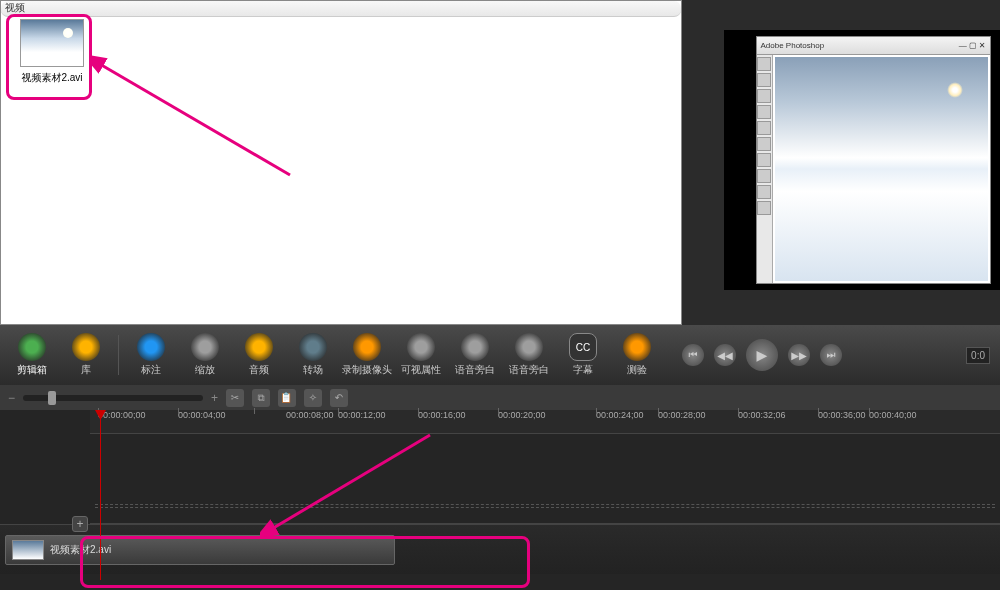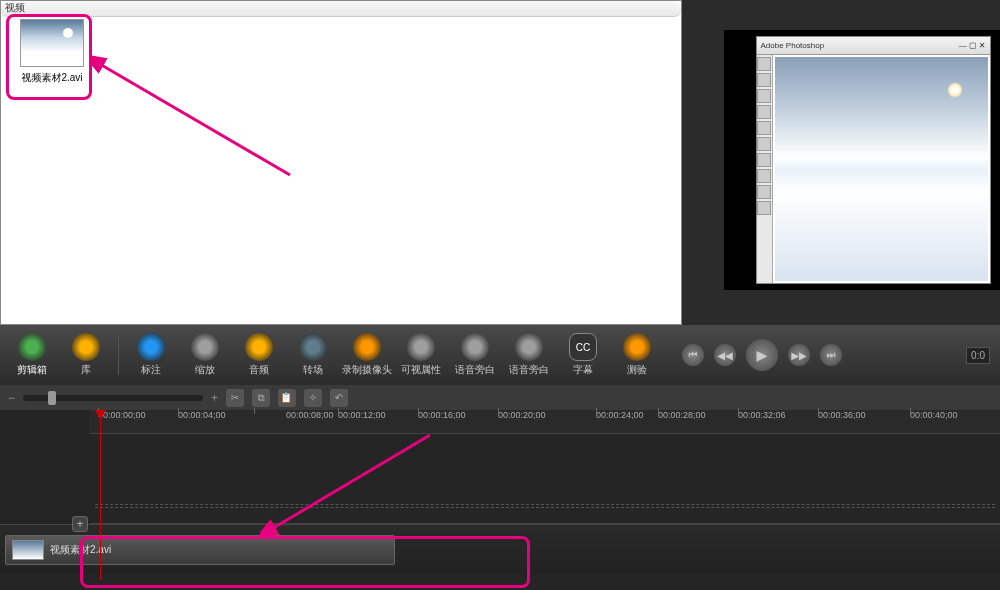--- a/index.html
+++ b/index.html
@@ -186,21 +186,21 @@
       <div class="ruler-tick" style="left: 8px;">00:00:00;00</div>
       <div class="ruler-tick" style="left: 88px;">00:00:04;00</div>
       <div class="ruler-tick" style="left: 164px; padding-left: 32px;">00:00:08;00</div>
       <div class="ruler-tick" style="left: 248px;">00:00:12;00</div>
       <div class="ruler-tick" style="left: 328px;">00:00:16;00</div>
       <div class="ruler-tick" style="left: 408px;">00:00:20;00</div>
       <div class="ruler-tick" style="left: 506px;">00:00:24;00</div>
       <div class="ruler-tick" style="left: 568px;">00:00:28;00</div>
       <div class="ruler-tick" style="left: 648px;">00:00:32;06</div>
       <div class="ruler-tick" style="left: 728px; text-align: center;">00:00:36;00</div>
-      <div class="ruler-tick" style="left: 820px;">00:00:40;00</div>
+      <div class="ruler-tick" style="left: 779px;">00:00:40;00</div>
     </div>
   <div class="playhead"></div>
   <div class="track-area">
     <div class="drop-zone">
       <div class="drop-hint"></div>
     </div>
     <div class="track">
       <div class="track-content">
         <div class="clip">
           <div class="clip-thumb"></div>

